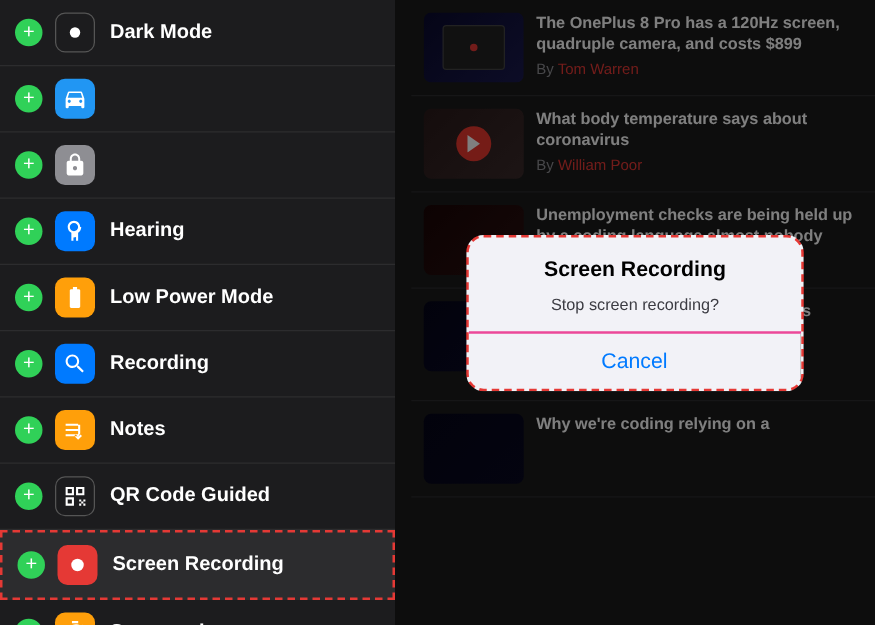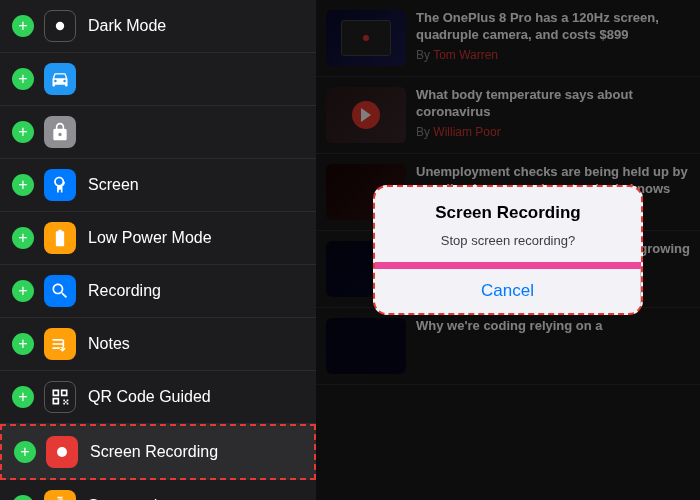--- a/index.html
+++ b/index.html
@@ -66,21 +66,21 @@
     }
 
     .icon-box svg {
       width: 20px;
       height: 20px;
     }
 
     .item-label {
       color: #ffffff;
       font-size: 16px;
-      font-weight: 400;
+      font-weight: 700;
     }
 
     
     .right-panel {
       flex: 1;
       height: 500px;
       background: #1a1a1a;
       overflow: hidden;
       position: relative;
     }
@@ -89,20 +89,21 @@
       display: flex;
       flex-direction: column;
     }
 
     .news-item {
       display: flex;
       align-items: flex-start;
       padding: 10px 10px;
       border-bottom: 1px solid #2c2c2e;
       gap: 10px;
+      margin-left: 13px;
     }
 
     .news-thumb {
       width: 80px;
       height: 56px;
       border-radius: 6px;
       flex-shrink: 0;
       overflow: hidden;
       position: relative;
       background: #333;
@@ -187,21 +188,21 @@
 
     .dialog-message {
       font-size: 13px;
       color: #3c3c43;
       text-align: center;
       padding: 0 16px 14px;
     }
 
     .dialog-actions {
       display: flex;
-      border-top: 7px solid #ec4899;
+      border-top: 2px solid #ec4899;
     }
 
     .dialog-btn {
       flex: 1;
       padding: 12px;
       text-align: center;
       font-size: 17px;
       cursor: pointer;
       background: none;
       border: none;
@@ -258,21 +259,21 @@
 
   <div class="settings-item">
     <div class="add-btn">
         <span>+</span>
       </div>
     <div class="icon-box" style="background:#007aff;">
       <svg viewBox="0 0 24 24" fill="white">
           <path d="M17 8C17 4.69 14.31 2 11 2S5 4.69 5 8c0 2.42 1.43 4.52 3.5 5.54V21h2v-3.08c.86.05 1.73-.09 2.5-.41V21h2v-7.5c1.77-1.11 3-3.04 3-5.5zm-6-4c2.21 0 4 1.79 4 4s-1.79 4-4 4-4-1.79-4-4 1.79-4 4-4z"></path>
         </svg>
     </div>
-    <span class="item-label">Screen</span>
+    <span class="item-label">Hearing</span>
   </div>
 
   <div class="settings-item">
     <div class="add-btn">
         <span>+</span>
       </div>
     <div class="icon-box" style="background:#ff9f0a;">
       <svg viewBox="0 0 24 24" fill="white">
           <path d="M15.67 4H14V2h-4v2H8.33C7.6 4 7 4.6 7 5.33v15.33C7 21.4 7.6 22 8.33 22h7.33c.74 0 1.34-.6 1.34-1.33V5.33C17 4.6 16.4 4 15.67 4z"></path>
         </svg>

